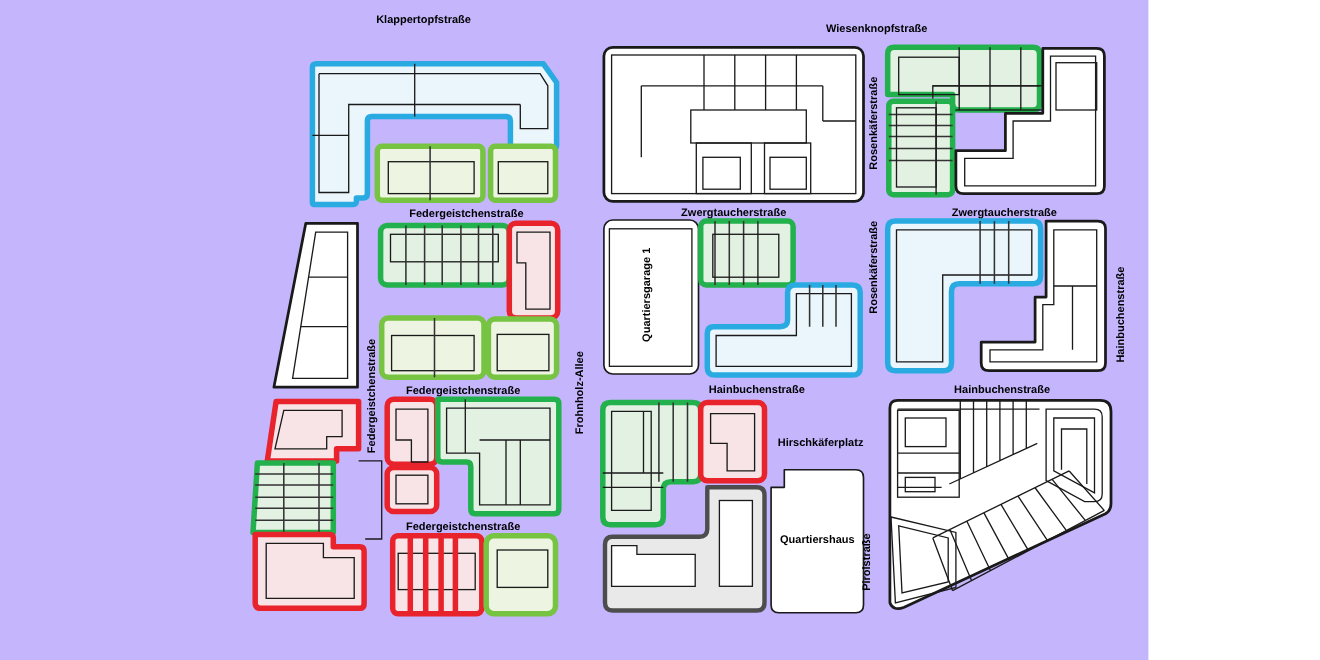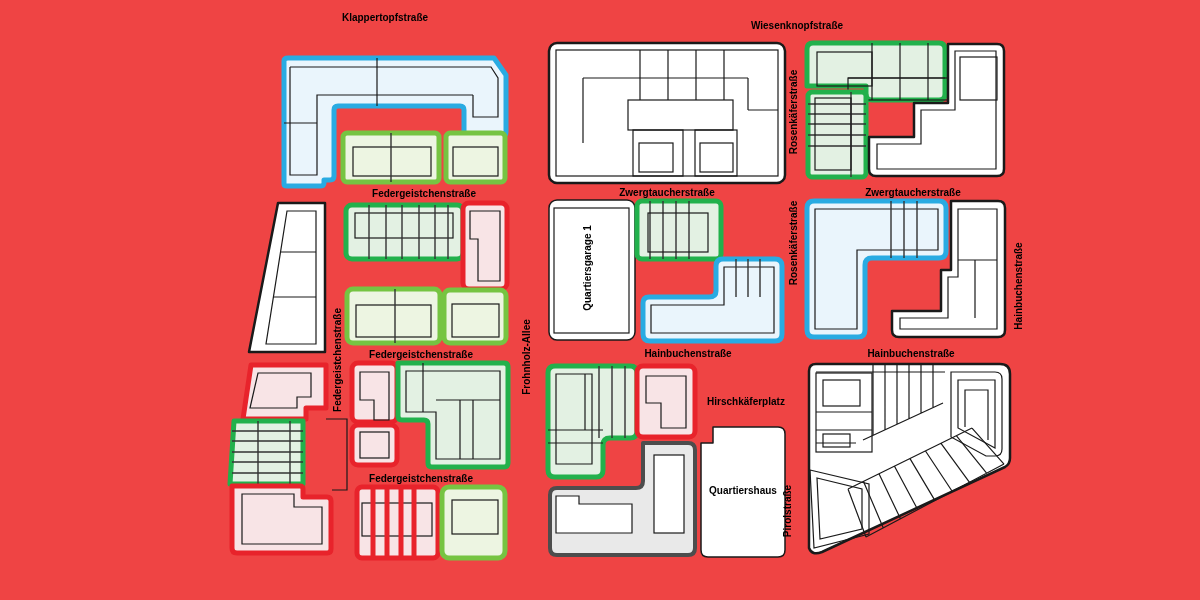--- a/index.html
+++ b/index.html
@@ -1,16 +1,16 @@
 <!DOCTYPE html>
 <html><head>
 <meta charset="utf-8">
 <style>
   html,body{margin:0;padding:0;background:#fff;}
-  .stage{width:1200px;height:600px;position:relative;background:#ef4444;overflow:hidden;}
+  .stage{width:1044px;height:600px;position:relative;background:#c4b5fd;overflow:hidden;}
   .lbl{font:bold 10px "Liberation Sans", sans-serif;fill:#000;}
   .thin{stroke:#1A1A1A;stroke-width:1.2;fill:none;}
   .thin2{stroke:#333;stroke-width:1.4;fill:none;}
   .blk{stroke:#1A1A1A;stroke-width:2.5;fill:#fff;stroke-linejoin:round;}
   .blkthin{stroke:#1A1A1A;stroke-width:1.5;fill:#fff;stroke-linejoin:round;}
   .blue{stroke:#29ABE2;stroke-width:5;fill:#EAF5FC;stroke-linejoin:round;}
   .green{stroke:#22B14C;stroke-width:5;fill:#E3F1E3;stroke-linejoin:round;}
   .ygreen{stroke:#76C442;stroke-width:5;fill:#EDF5E2;stroke-linejoin:round;}
   .red{stroke:#E8232B;stroke-width:5;fill:#F8E4E6;stroke-linejoin:round;}
   .redline{stroke:#E8232B;stroke-width:5;fill:none;}

